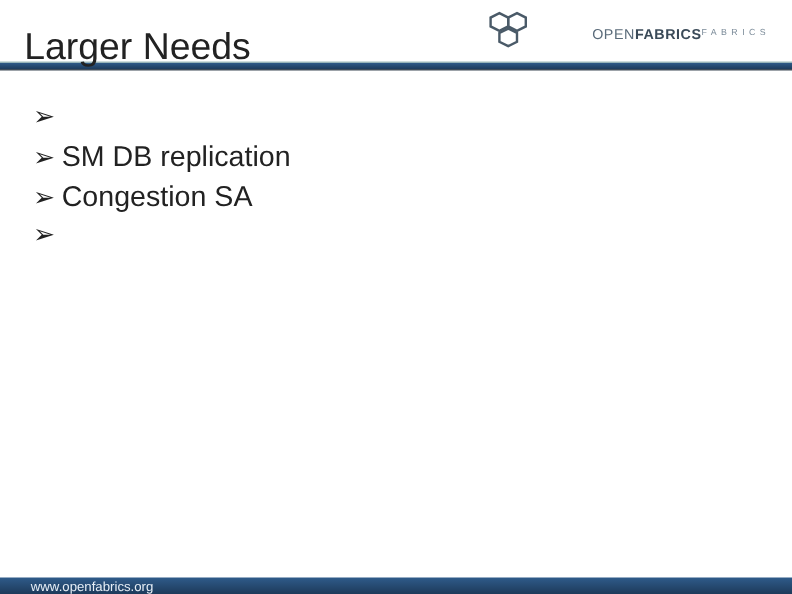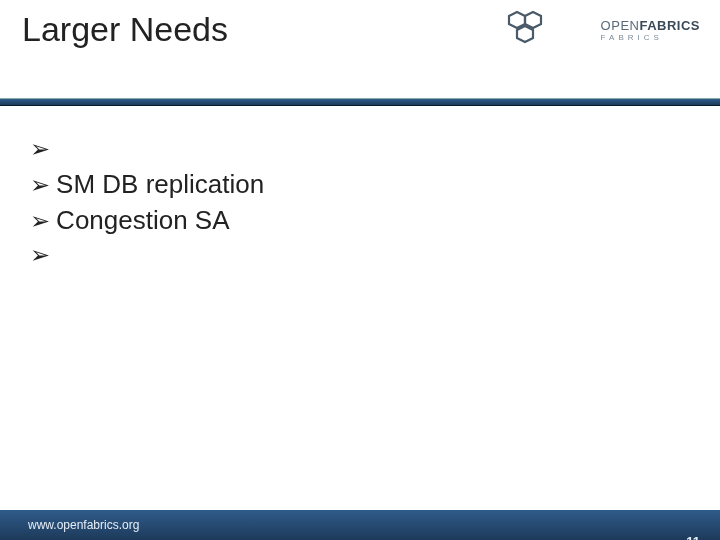--- a/index.html
+++ b/index.html
@@ -6,39 +6,39 @@
   body {
     width: 720px;
     height: 540px;
     background: #ffffff;
     font-family: Arial, Helvetica, sans-serif;
     position: relative;
     overflow: hidden;
   }
   .header {
     position: relative;
-    height: 98px;
-    padding: 10px 0 0 22px;
+    height: 56px;
+    padding: 24px 0 0 22px;
   }
   .title {
     font-size: 34px;
     color: #222;
     font-weight: 400;
   }
   .logo {
     position: absolute;
     right: 20px;
     top: 10px;
     display: flex;
     align-items: center;
     gap: 6px;
   }
   .logo-text {
     display: flex;
-    flex-direction: column;
+    flex-direction: row;
     line-height: 1;
     margin-left: 47px;
   }
   .logo-main {
     font-size: 13px;
     letter-spacing: 0.5px;
     color: #5a6b7a;
   }
   .logo-main b { color: #3a4a58; font-weight: 700; }
   .logo-sub {
@@ -69,21 +69,21 @@
   .bullet-arrow {
     margin-right: 6px;
     font-size: 24px;
     color: #222;
   }
   .footer {
     position: absolute;
     bottom: 0;
     left: 0;
     right: 0;
-    height: 30px;
+    height: 15px;
     background: linear-gradient(#2f5b8a, #1d3a5a);
     display: flex;
     align-items: center;
     justify-content: space-between;
     padding: 0 20px 0 28px;
     color: #e6eef6;
     font-size: 12px;
   }
   .page-num {
     font-weight: 700;

